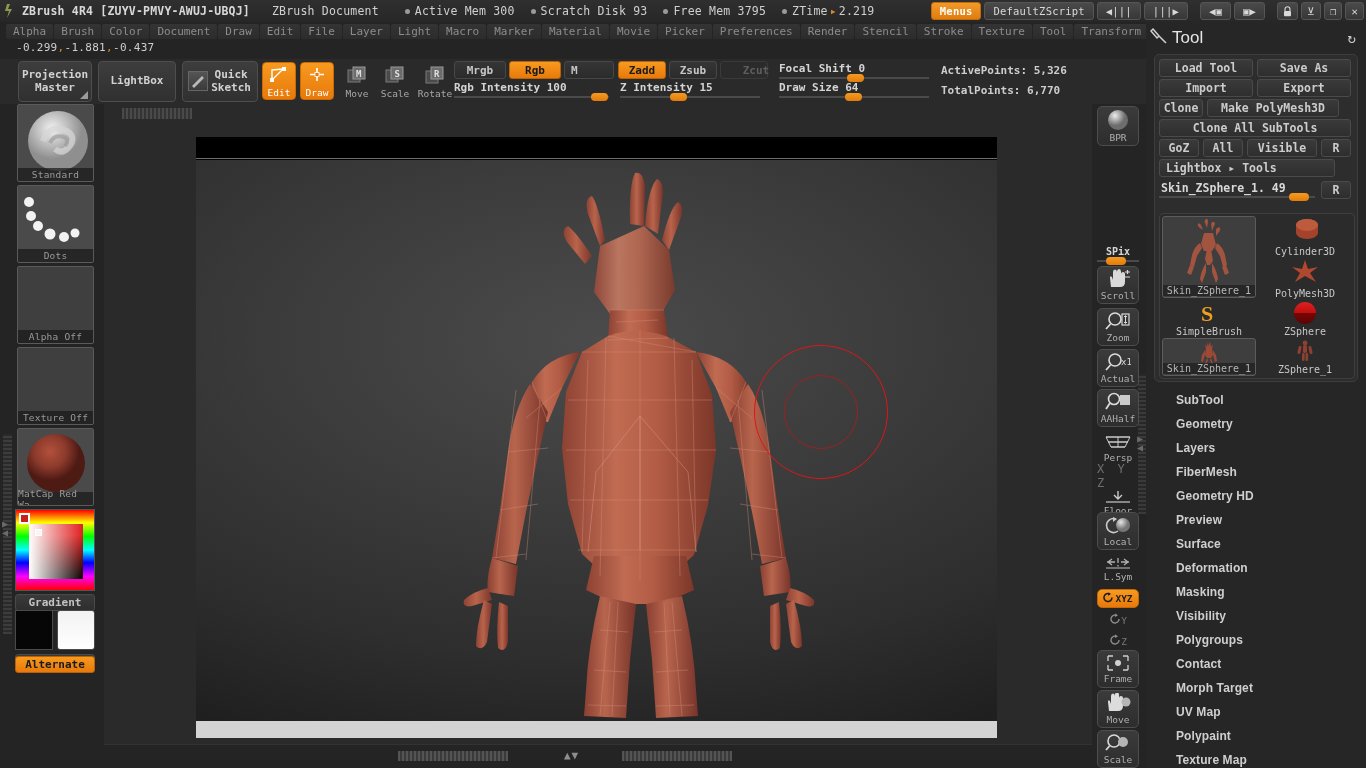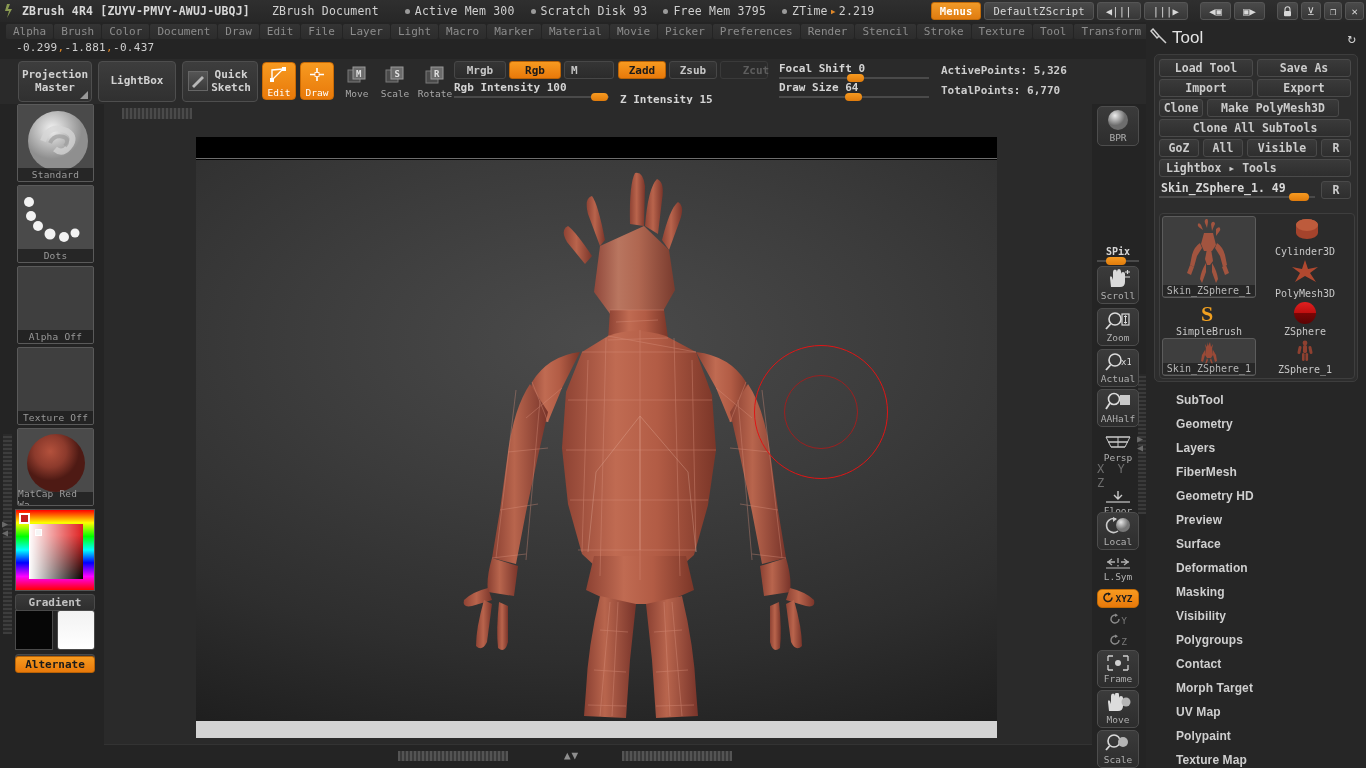--- a/index.html
+++ b/index.html
@@ -371,21 +371,21 @@
     <div class="sw" style="left:669px;top:2px;width:48px;">Zsub</div>
     <div class="sw dis" style="left:720px;top:2px;width:48px;padding-left:24px;">
         <span>Zcut</span>
       </div>
 
     <div class="slider" style="left:454px;top:22px;width:155px;">
       <span class="lbl"><span>Rgb Intensity</span> <span>100</span></span>
       <div class="track"></div>
         <div class="knob" style="left:137px;"></div>
     </div>
-    <div class="slider" style="left:620px;top:22px;width:140px;margin-top:12px;">
+    <div class="slider" style="left:620px;top:22px;width:140px;">
       <span class="lbl"><span>Z Intensity</span> <span>15</span></span>
       <div class="track"></div>
         <div class="knob" style="left:50px;"></div>
     </div>
     <div class="slider" style="left:779px;top:3px;width:150px;">
       <span class="lbl"><span>Focal Shift</span> <span>0</span></span>
       <div class="track"></div>
         <div class="knob" style="left:68px;"></div>
     </div>
     <div class="slider" style="left:779px;top:22px;width:150px;">
@@ -765,21 +765,21 @@
       <div class="tbtn c" style="left:102px;top:4px;width:94px;">Save As</div>
       <div class="tbtn c" style="left:4px;top:24px;width:94px;">Import</div>
       <div class="tbtn c" style="left:102px;top:24px;width:94px;">Export</div>
       <div class="tbtn c" style="left:4px;top:44px;width:44px;">Clone</div>
       <div class="tbtn c" style="left:52px;top:44px;width:132px;">Make PolyMesh3D</div>
       <div class="tbtn c" style="left:4px;top:64px;width:192px;">Clone All SubTools</div>
       <div class="tbtn c" style="left:4px;top:84px;width:40px;">GoZ</div>
       <div class="tbtn c" style="left:48px;top:84px;width:40px;">All</div>
       <div class="tbtn c" style="left:92px;top:84px;width:70px;">Visible</div>
       <div class="tbtn c" style="left:166px;top:84px;width:30px;">R</div>
-      <div class="tbtn" style="left:4px;top:104px;width:192px;">Lightbox ▸ Tools</div>
+      <div class="tbtn" style="left:4px;top:104px;width:176px;">Lightbox ▸ Tools</div>
 
       <div class="tslider" style="left:4px;top:126px;width:156px;">
         <span class="lb">Skin_ZSphere_1. 49</span>
         <div class="tk"></div>
           <div class="kb" style="left:130px;"></div>
       </div>
       <div class="tbtn c" style="left:166px;top:126px;width:30px;">R</div>
 
       <div class="tgrid">
 

